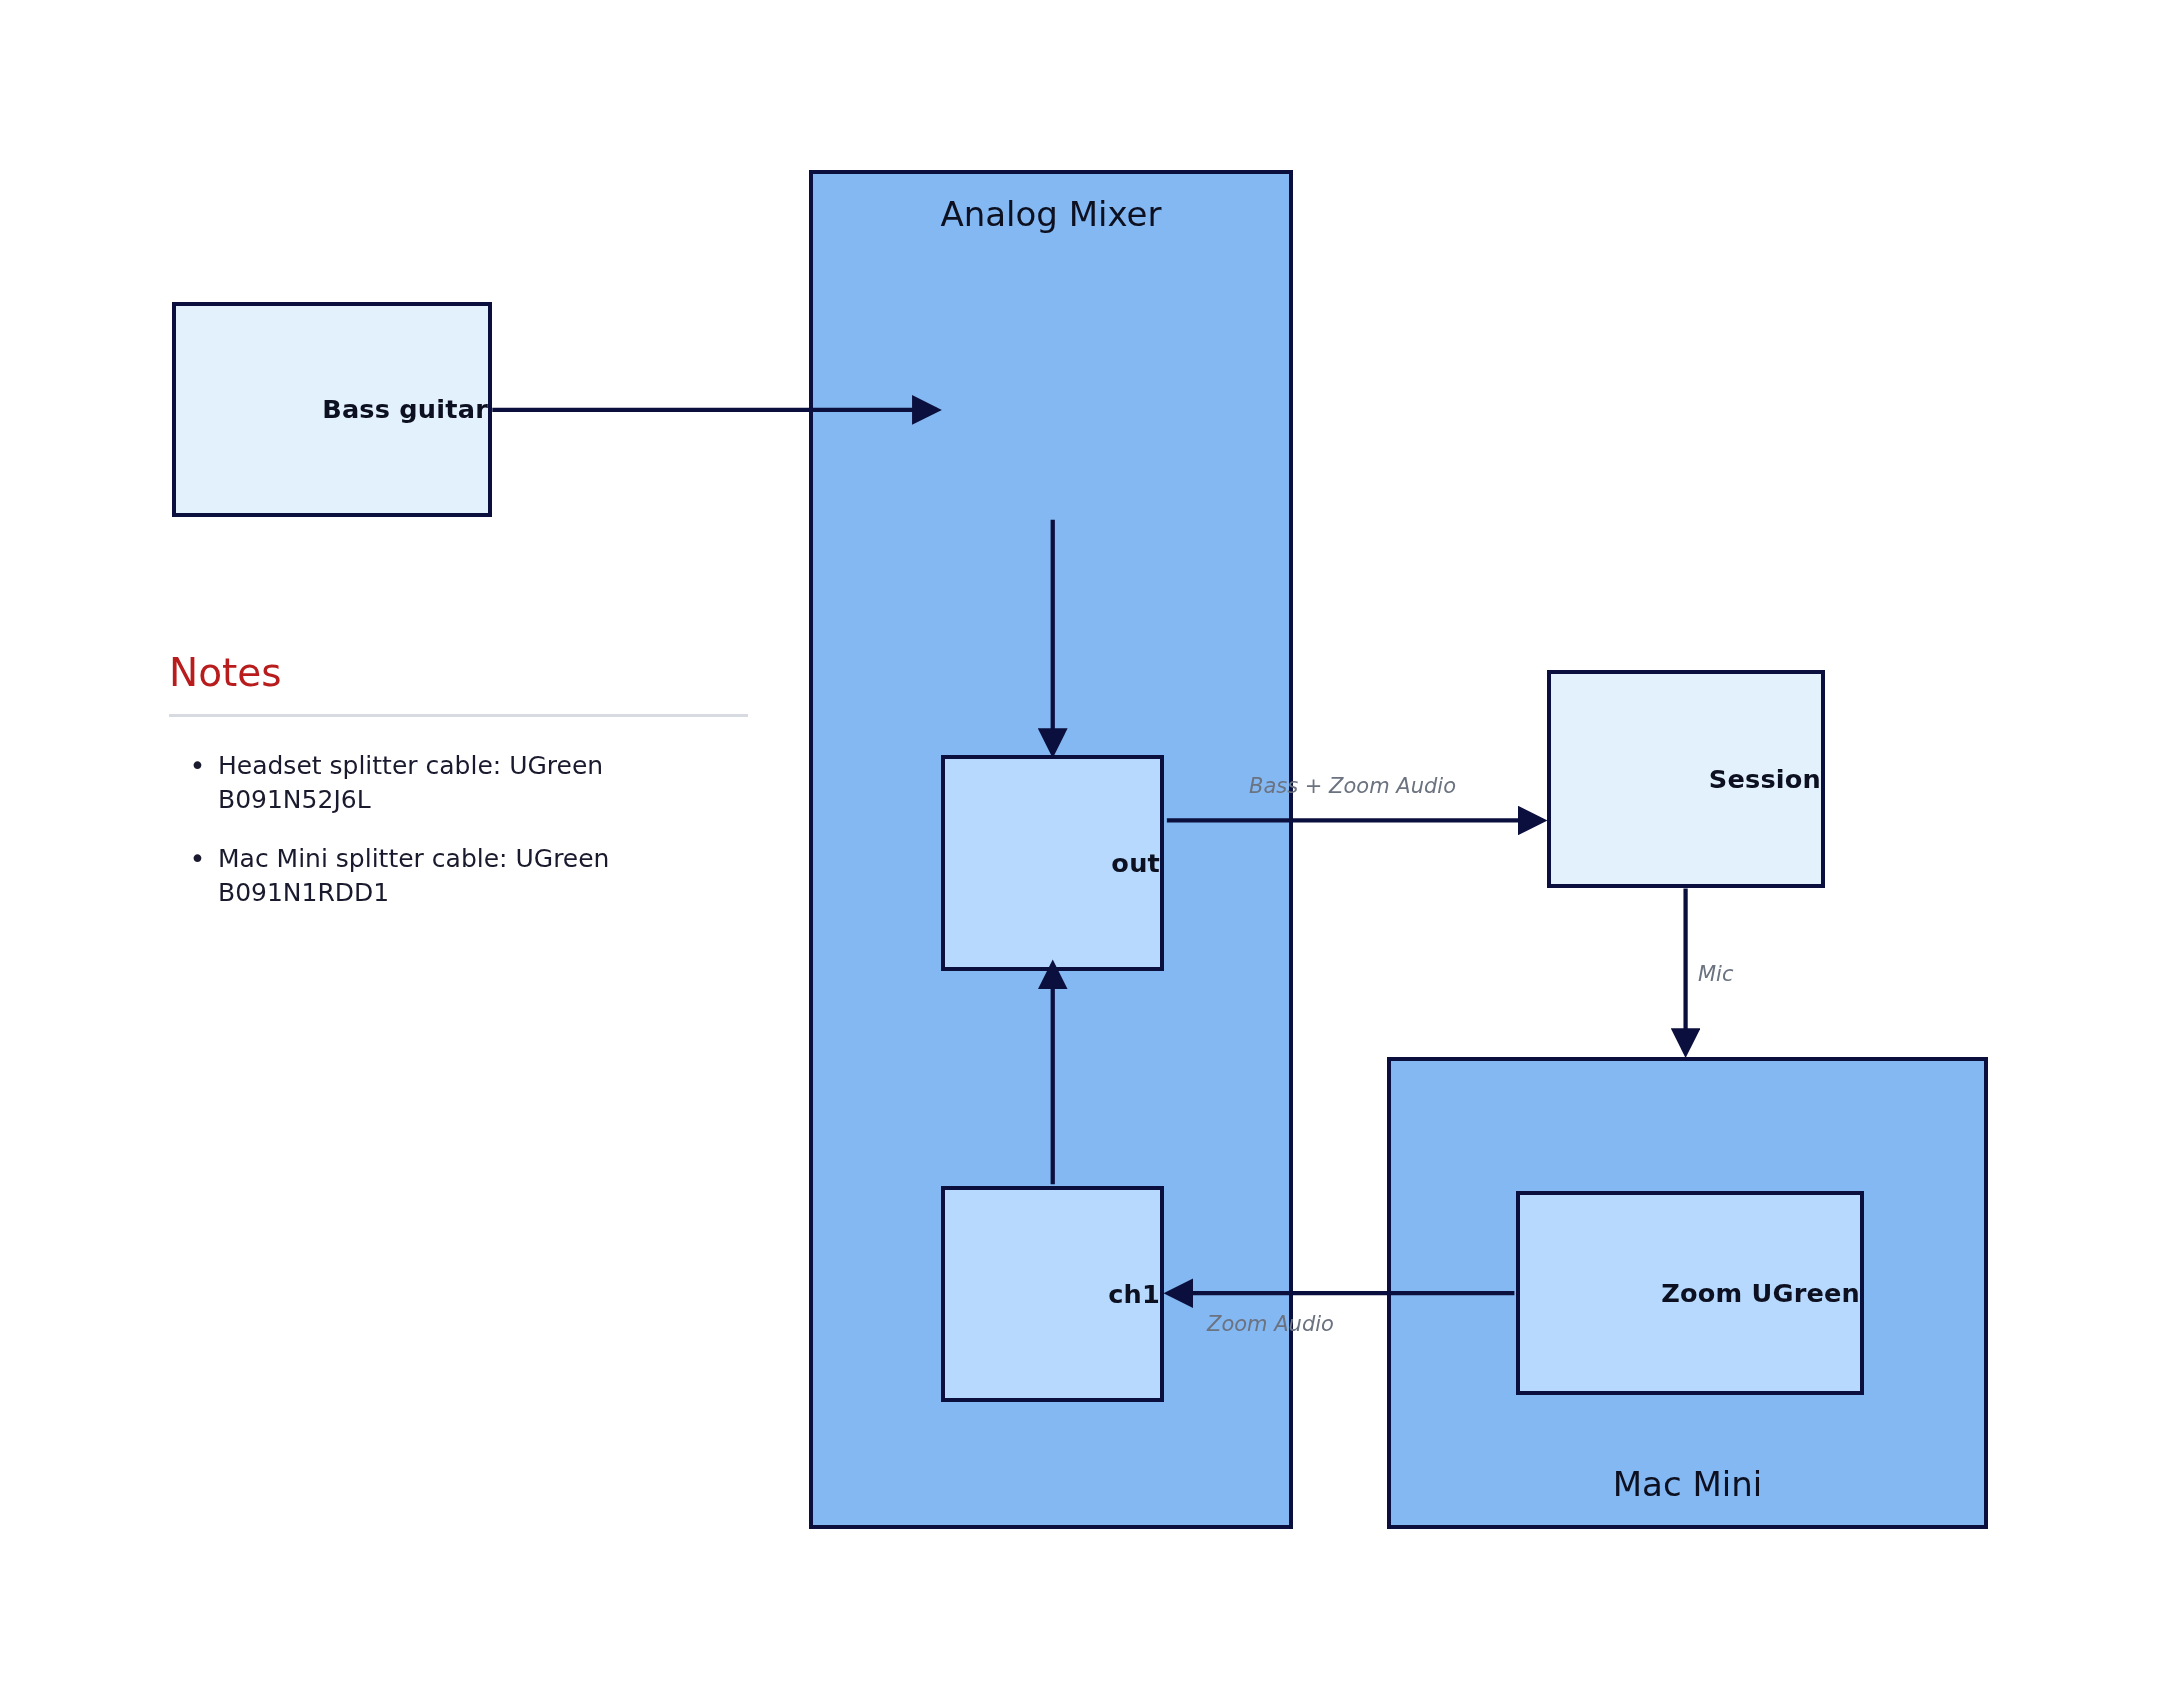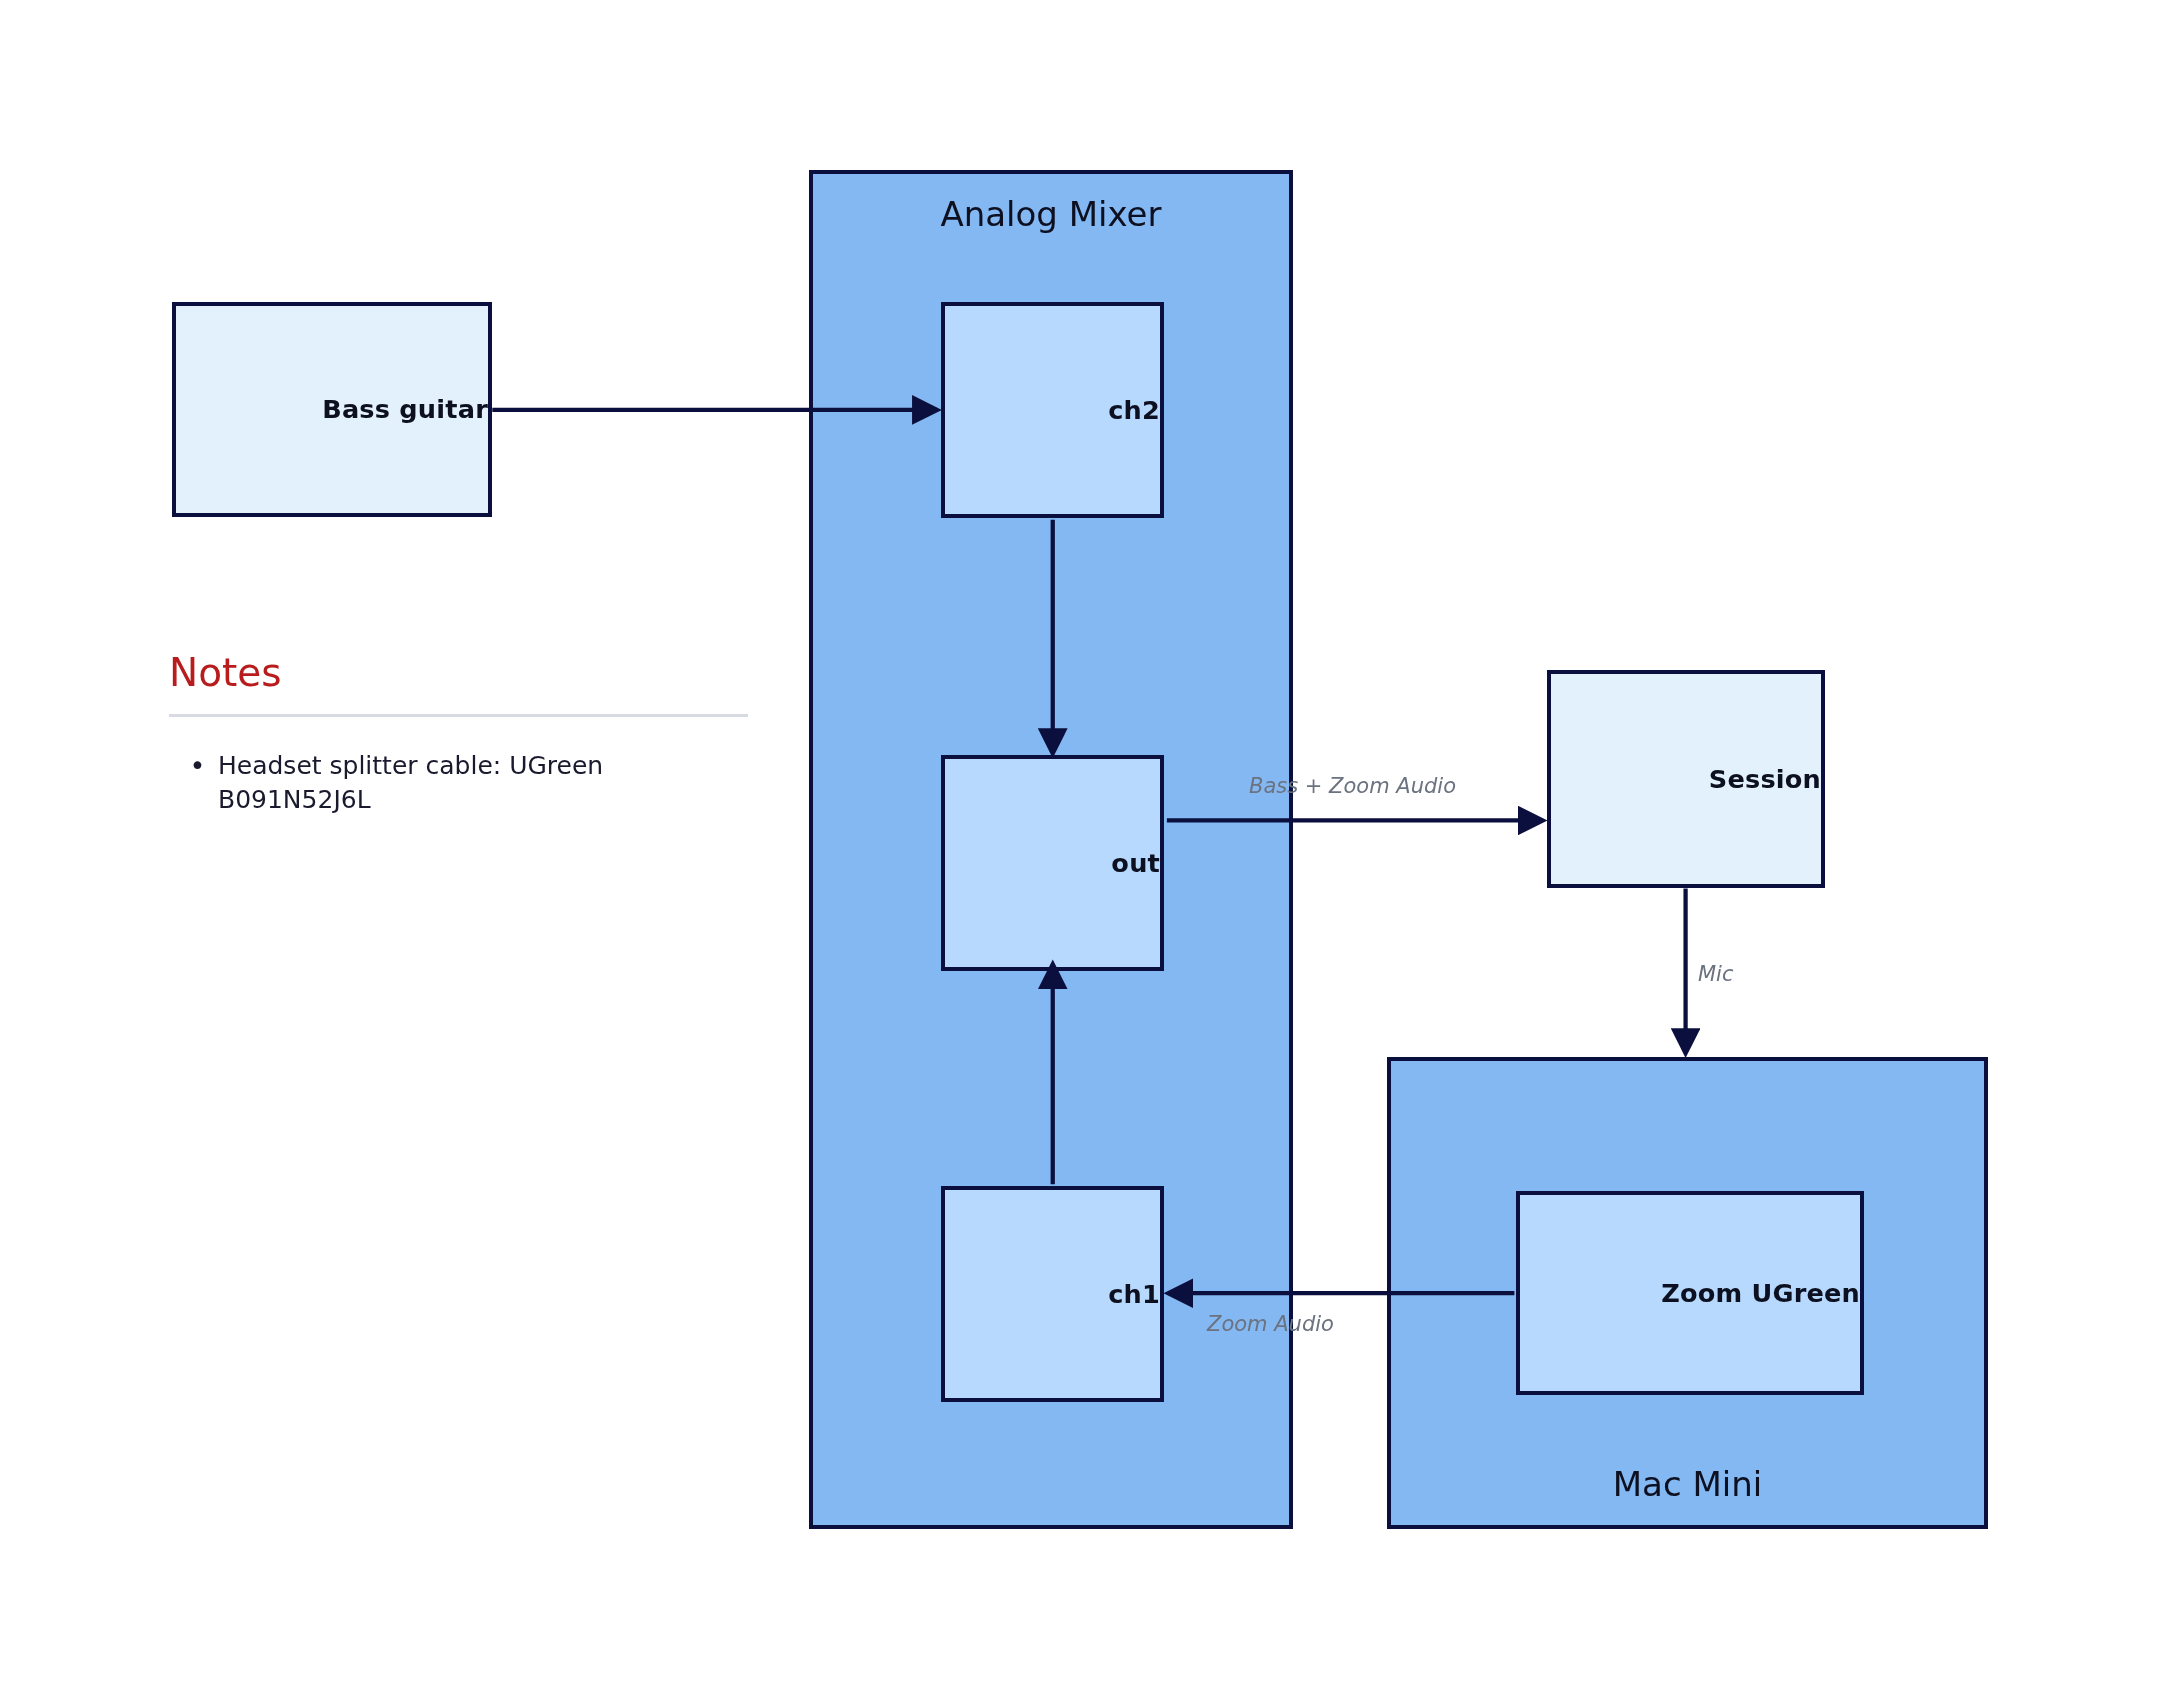--- a/index.html
+++ b/index.html
@@ -177,23 +177,20 @@
 
     <g>
       <line x1="1236" y1="1390" x2="1236" y2="1132" stroke="#0b0f3d" stroke-width="5" marker-end="url(#arrow)"></line>
     </g>
   </svg>
 
   <div class="node leaf" id="node-bass" style="left:172px; top:302px; width:320px; height:215px;">
     <span class="node-label">Bass guitar</span>
   </div>
 
-  <div class="node child" id="node-ch2" style="left:941px; top:302px; width:223px; height:216px;">
-    <span class="node-label">ch2</span>
-  </div>
 
   <div class="node child" id="node-out" style="left:941px; top:755px; width:223px; height:216px;">
     <span class="node-label">out</span>
   </div>
 
   <div class="node child" id="node-ch1" style="left:941px; top:1186px; width:223px; height:216px;">
     <span class="node-label">ch1</span>
   </div>
 
   <div class="node leaf" id="node-headset" style="left:1547px; top:670px; width:278px; height:218px;">
@@ -208,17 +205,18 @@
 
   <div class="edge-label" style="left:1698px; top:964px;">Mic</div>
 
   <div class="edge-label" style="left:1207px; top:1314px;text-align:right;">Zoom Audio</div>
 
   <div id="notes">
     <h2 id="notes-heading">Notes</h2>
     <div id="notes-divider"></div>
     <ul id="notes-list">
       <li>Headset splitter cable: UGreen B091N52J6L</li>
+      <li>Mac Mini splitter cable: UGreen B091N1RDD1</li>
     </ul>
   </div>
 
 </div>
 
 
 </body></html>

